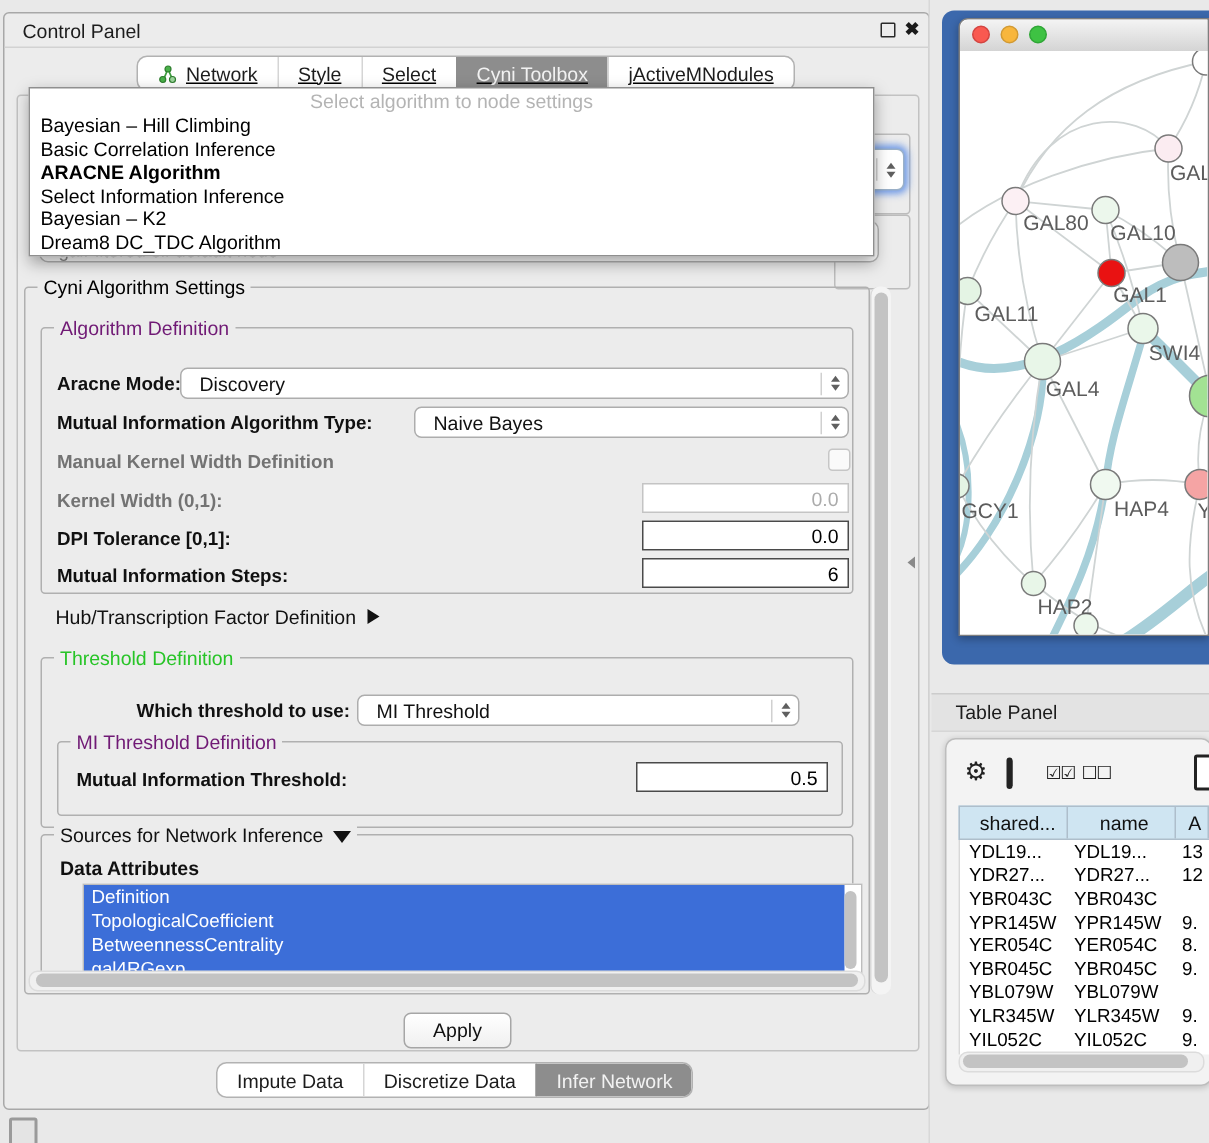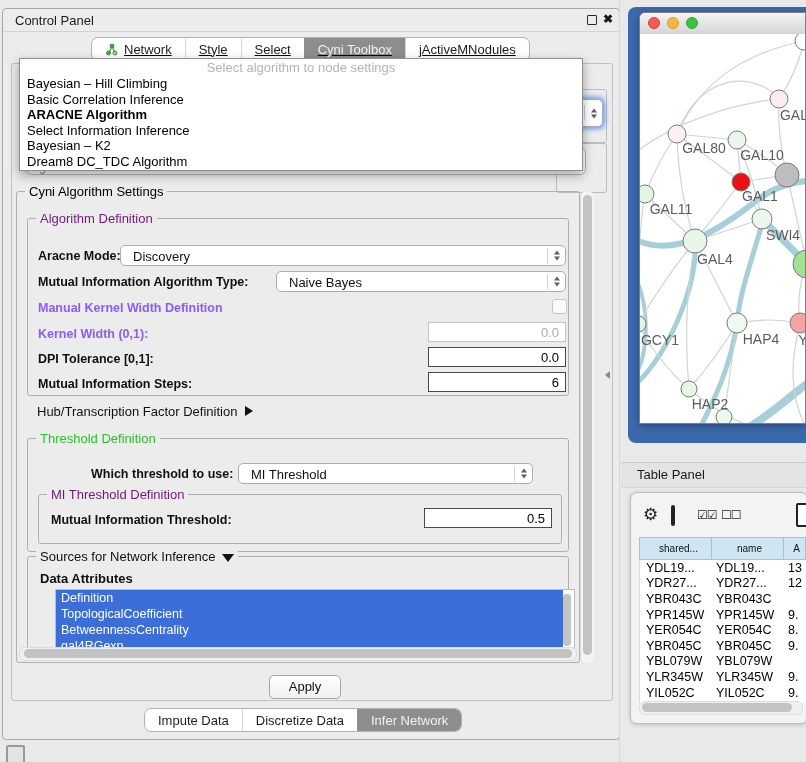--- a/index.html
+++ b/index.html
@@ -40,21 +40,21 @@
   .popup-head{height:17px;line-height:17px;text-align:center;color:#b4b4b4;font-size:13px;}
   .popup-item{height:15.6px;line-height:15.6px;padding-left:7px;font-size:13px;color:#000;}
   .popup-item.bold{font-weight:bold;}
 
   
   .groupbox{border:1px solid #b0b0b0;border-radius:3px;}
   .gtitle{position:absolute;top:-8px;left:8px;background:#ececec;padding:0 4px;font-size:13px;}
   .gtitle.blue{color:#701a75;}
   .gtitle.green{color:#27c427;}
   .lbl{font-size:12.5px;font-weight:bold;color:#101010;white-space:nowrap;}
-  .dlbl{font-size:12.5px;font-weight:bold;color:#8b5cf6;white-space:nowrap;}
+  .dlbl{font-size:12.5px;font-weight:bold;color:#737373;white-space:nowrap;}
 
   .combo{background:#fff;border:1px solid #adadad;border-radius:5px;height:21px;box-sizing:border-box;}
   .combo-text{position:absolute;left:12px;top:50%;transform:translateY(-50%);font-size:13px;color:#111;}
   .stepper{position:absolute;right:5px;top:50%;transform:translateY(-50%);
            display:flex;flex-direction:column;align-items:center;gap:2px;padding-left:6px;
            border-left:1px solid #d0d0d0;height:15px;justify-content:center;}
   .tri-up{width:0;height:0;border-left:3.5px solid transparent;border-right:3.5px solid transparent;
           border-bottom:4.5px solid #5f5f5f;}
   .tri-dn{width:0;height:0;border-left:3.5px solid transparent;border-right:3.5px solid transparent;
           border-top:4.5px solid #5f5f5f;}
@@ -103,21 +103,21 @@
           border-top:1px solid #cccccc;border-bottom:1px solid #d6d6d6;}
   .tp-title{left:16px;top:4px;font-size:13px;color:#1c1c1c;}
   .twin{left:630px;top:492px;width:176px;height:230px;background:#f3f3f3;
         border:1px solid #bdbdbd;border-radius:7px;box-shadow:0 1px 4px rgba(0,0,0,.18);}
   .gear{font-size:17px;color:#222;}
   .cols-ico{width:15px;height:14px;border:2px solid #222;border-radius:2px;position:relative;}
   .cols-ico::after{content:"";position:absolute;left:50%;top:0;width:2px;height:100%;background:#222;}
   .cb-pair{font-size:12px;color:#222;letter-spacing:-1px;}
   .doc-ico{width:16px;height:20px;border:2px solid #222;border-radius:2px;background:#fff;}
   .thead{display:flex;height:23px;background:#cfe5f2;border:1px solid #aebecb;box-sizing:border-box;}
-  .thead .hcell{font-size:10px;color:#111;text-align:center;line-height:21px;
+  .thead .hcell{font-size:13px;color:#111;text-align:center;line-height:21px;
                 border-right:1px solid #aebecb;box-sizing:border-box;overflow:hidden;white-space:nowrap;}
   .trow{display:flex;height:15.6px;align-items:center;}
   .tcell{font-size:12.5px;color:#000;white-space:nowrap;overflow:hidden;box-sizing:border-box;}
   .c0{width:72px;padding-left:6px;}
   .c1{width:72px;padding-left:4px;}
   .c2{flex:1;padding-left:4px;}
 
   .seam{background:#d8d8d8;}
   .grip{width:0;height:0;border-top:4px solid transparent;border-bottom:4px solid transparent;
         border-right:5px solid #8a8a8a;}

